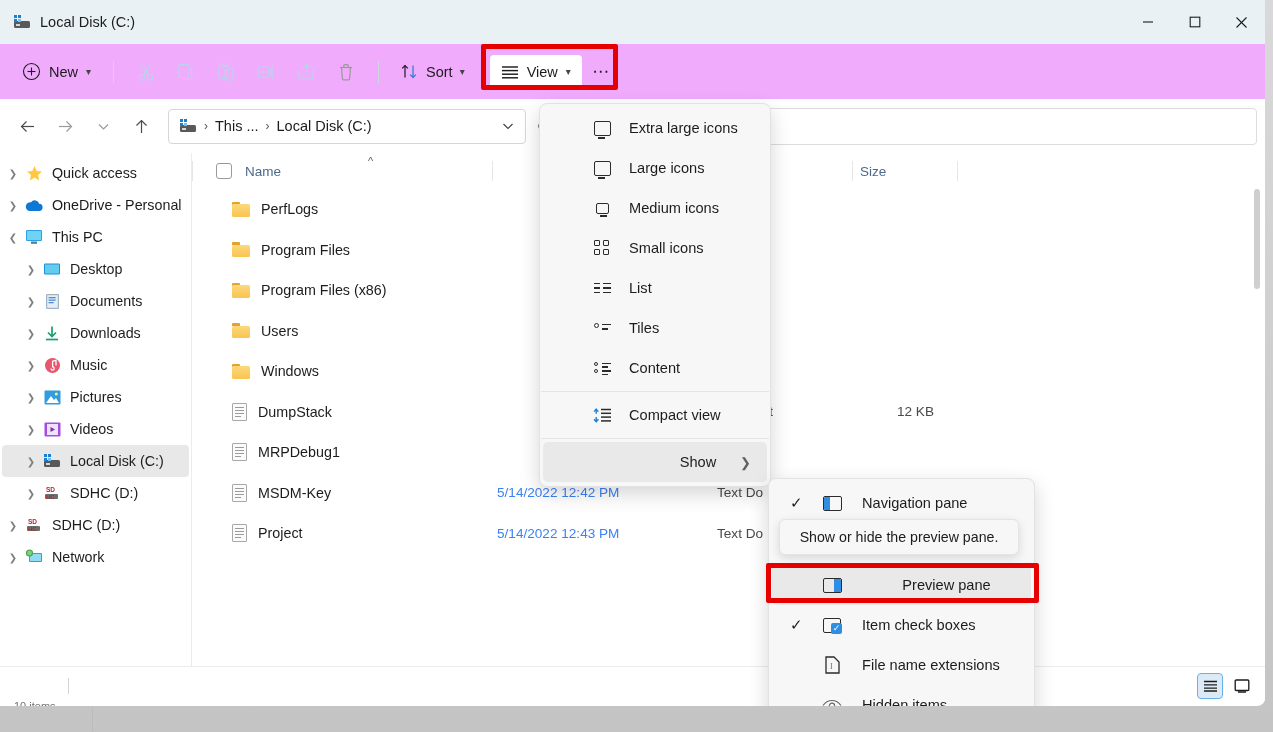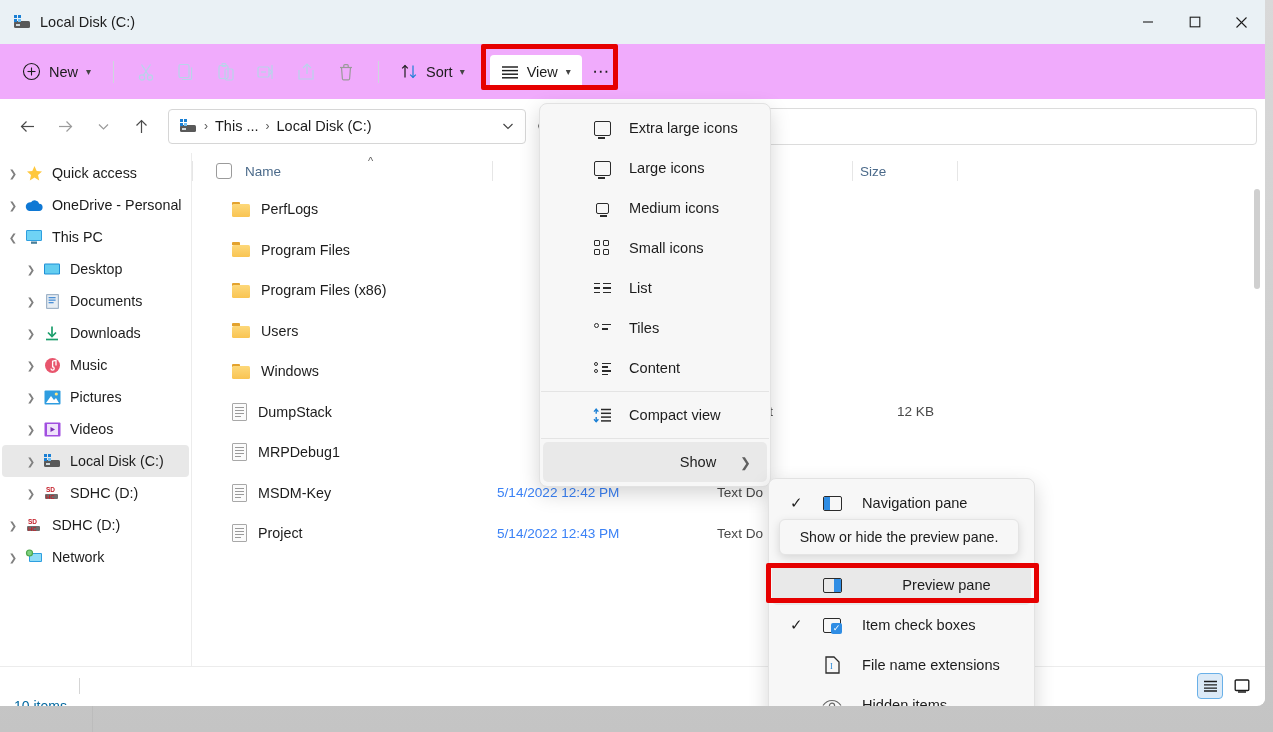--- a/index.html
+++ b/index.html
@@ -170,21 +170,21 @@
   
   .vscroll { position: absolute; right: 2px; top: 36px; width: 12px; height: 160px; }
   .vscroll .track { position:absolute; inset:0; }
   .vscroll .thumb { position:absolute; left:3px; top:0; width:6px; height:100px; background:#cfcfcf; border-radius:3px; }
 
   
   .statusbar {
     height: 38px; background: #fff; display: flex; align-items: center;
     border-top: 1px solid #ececec; position: relative;
   }
-  .status-text { font-size: 14px; color: #0369a1; padding-left: 14px; margin-top: 40px; }
+  .status-text { font-size: 11px; color: #737373; padding-left: 14px; margin-top: 40px; }
   .status-sep { width:1px; height:16px; background:#d5d5d5; margin-left:12px; }
   .view-toggles { position: absolute; right: 10px; display: flex; gap: 6px; }
   .vt {
     width: 26px; height: 26px; border-radius: 4px; display:flex; align-items:center; justify-content:center;
     color:#1c1c1c;
   }
   .vt.active { background: #dceaf7; border: 1px solid #69b0e8; }
 
   
   .menu {

